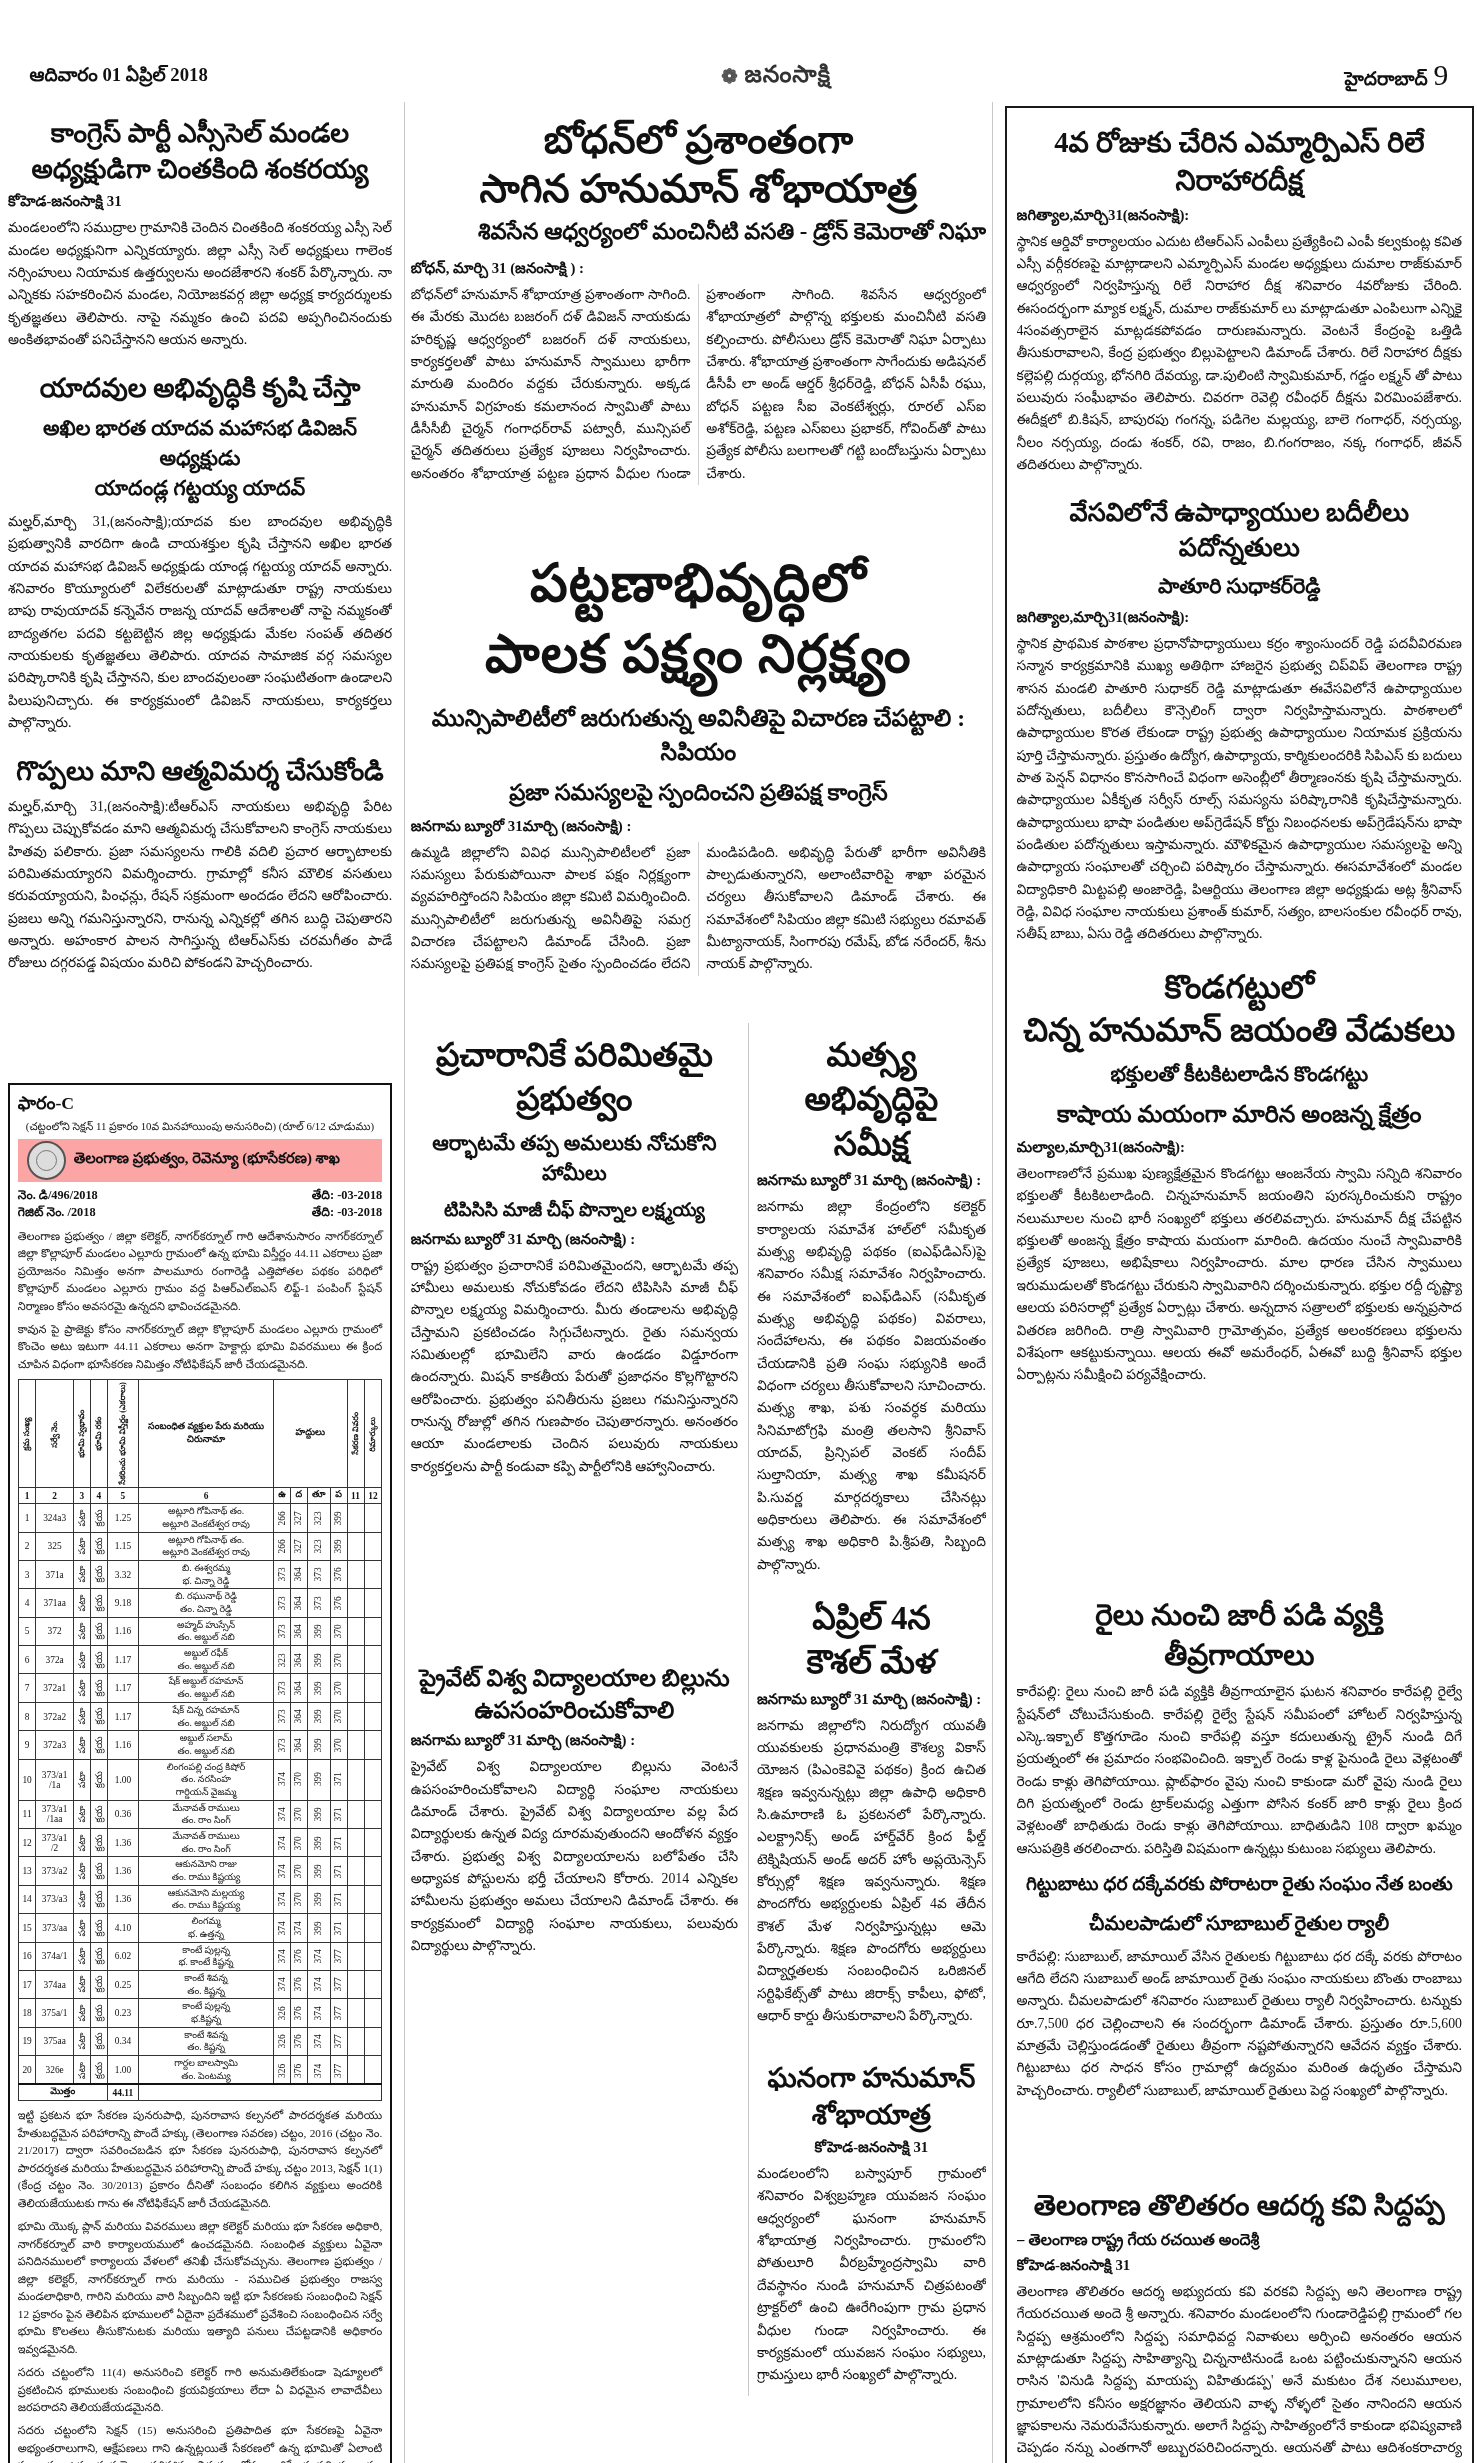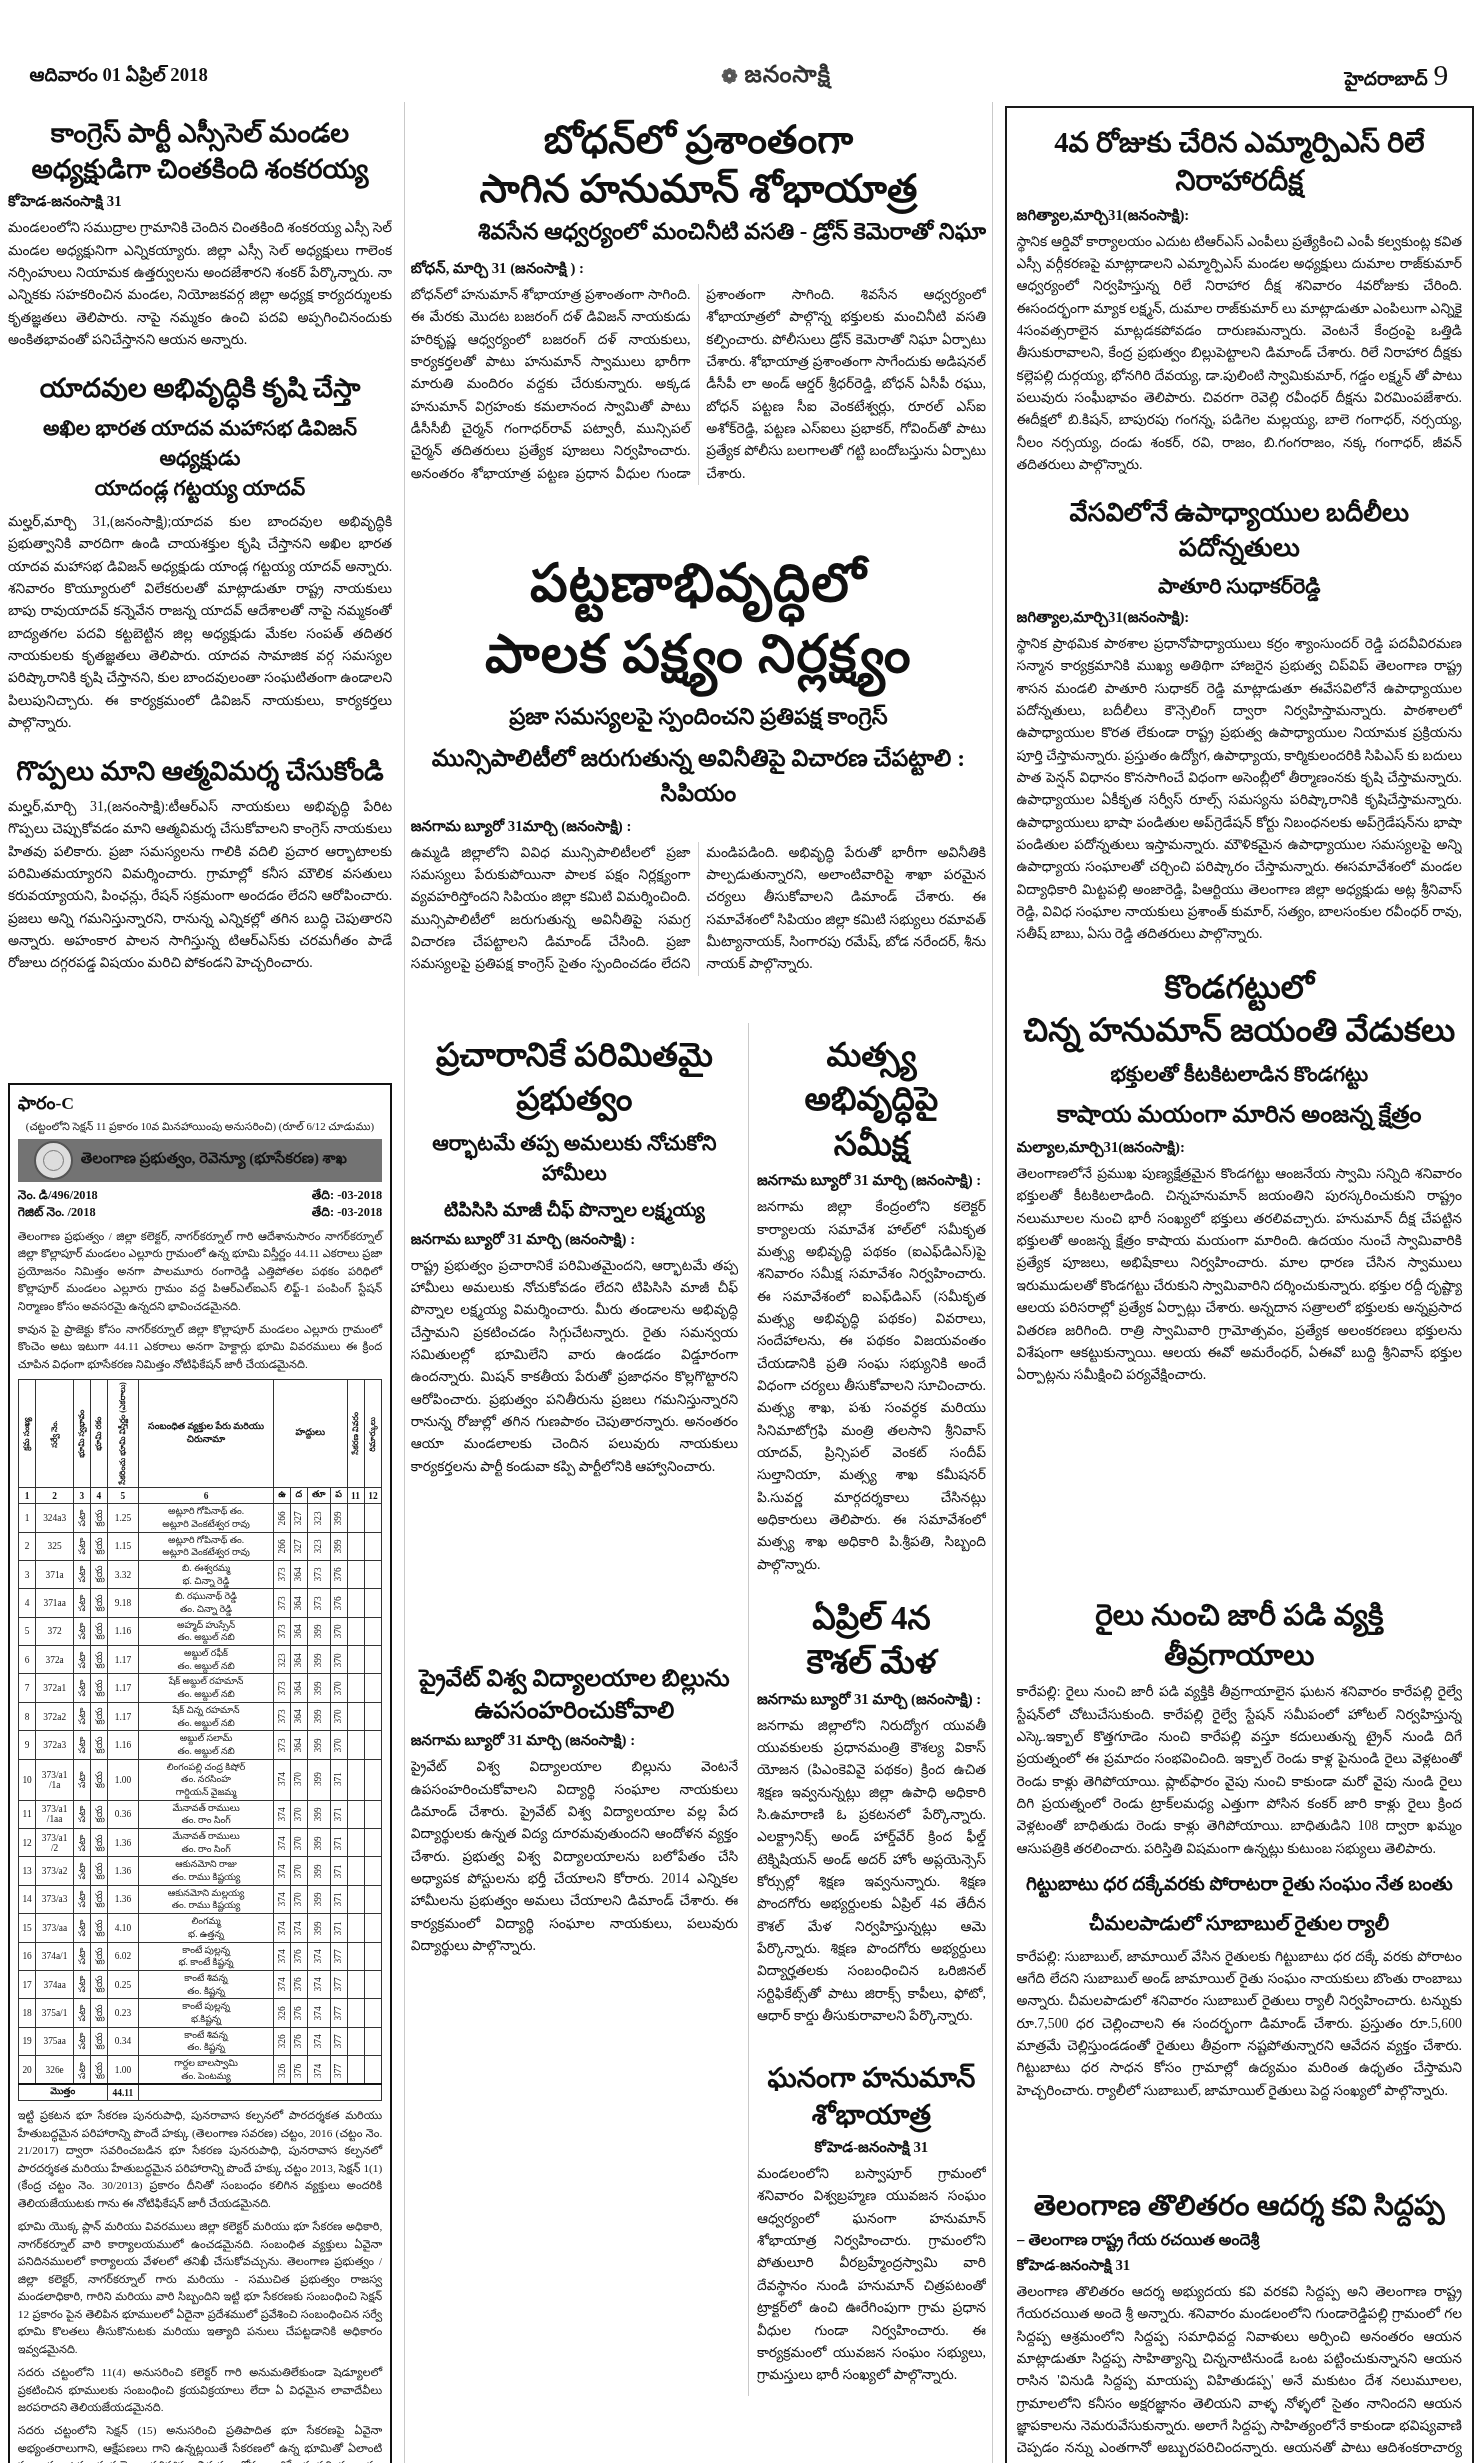--- a/index.html
+++ b/index.html
@@ -33,21 +33,21 @@
   .two-col { column-count:2; column-gap:15.8px; column-rule:1px solid #cfcfcf; }
   .article { overflow:hidden; }
 
   
   .right-box { border:2px solid #1a1a1a; padding:5.9px 9.9px; height:2408px; overflow:hidden; }
 
   
   .form-box { border:2px solid #111; padding:7.9px 7.9px 3.9px; margin-top:13.8px; overflow:hidden; }
   .form-title { font-weight:bold; font-size:17.7px; }
   .form-sub { text-align:center; font-size:10.8px; margin:2px 0 3.9px; }
-  .dept-band { background:#737373; display:flex; align-items:center; gap:7.9px; padding:2px 16px; font-weight:bold; font-size:14.8px; margin-bottom:5.9px; }
+  .dept-band { background:#fca5a5; display:flex; align-items:center; gap:7.9px; padding:2px 9px; font-weight:bold; font-size:14.8px; margin-bottom:5.9px; }
   .emblem { width:39px; height:39px; border-radius:50%; border:2px solid #555; background:#ddd; position:relative; flex:0 0 auto; }
   .emblem::after { content:""; position:absolute; inset:6.9px; border-radius:50%; border:1.5px solid #777; }
   .ref-row { display:flex; justify-content:space-between; font-size:12.3px; font-weight:bold; }
   .form-para { font-size:11.3px; line-height:1.55; text-align:justify; margin:5.9px 0; }
 
   table.landtbl { border-collapse:collapse; width:100%; margin-top:3.9px; }
   table.landtbl th, table.landtbl td { border:1px solid #333; font-size:9.4px; padding:1px 2px; text-align:center; vertical-align:middle; }
   table.landtbl th.rot, td.rot { writing-mode:vertical-rl; transform:rotate(180deg); font-size:7.9px; width:13.8px; max-width:13.8px; padding:2px 0; }
   td.namecell { text-align:left; white-space:pre-line; font-size:9.7px; line-height:1.35; width:108px; }
   td.numcell { font-size:8.9px; }
@@ -498,22 +498,22 @@
       <div class="headline h-lg">బోధన్‌లో ప్రశాంతంగా
 సాగిన హనుమాన్ శోభాయాత్ర</div>
       <div class="subhead2">శివసేన ఆధ్వర్యంలో మంచినీటి వసతి - డ్రోన్ కెమెరాతో నిఘా</div>
       <div class="byline">బోధన్, మార్చి 31 (జనంసాక్షి ) :</div>
       <div class="bodytext two-col">బోధన్‌లో హనుమాన్ శోభాయాత్ర ప్రశాంతంగా సాగింది. ఈ మేరకు మొదట బజరంగ్ దళ్ డివిజన్ నాయకుడు హరికృష్ణ ఆధ్వర్యంలో బజరంగ్ దళ్ నాయకులు, కార్యకర్తలతో పాటు హనుమాన్ స్వాములు భారీగా మారుతి మందిరం వద్దకు చేరుకున్నారు. అక్కడ హనుమాన్ విగ్రహంకు కమలానంద స్వామితో పాటు డీసీసీబీ చైర్మన్ గంగాధర్‌రావ్ పట్వారీ, మున్సిపల్ చైర్మన్ తదితరులు ప్రత్యేక పూజలు నిర్వహించారు. అనంతరం శోభాయాత్ర పట్టణ ప్రధాన వీధుల గుండా ప్రశాంతంగా సాగింది. శివసేన ఆధ్వర్యంలో శోభాయాత్రలో పాల్గొన్న భక్తులకు మంచినీటి వసతి కల్పించారు. పోలీసులు డ్రోన్ కెమెరాతో నిఘా ఏర్పాటు చేశారు. శోభాయాత్ర ప్రశాంతంగా సాగేందుకు అడిషనల్ డీసీపీ లా అండ్ ఆర్డర్ శ్రీధర్‌రెడ్డి, బోధన్ ఏసీపీ రఘు, బోధన్ పట్టణ సీఐ వెంకటేశ్వర్లు, రూరల్ ఎస్ఐ అశోక్‌రెడ్డి, పట్టణ ఎస్ఐలు ప్రభాకర్, గోవింద్‌తో పాటు ప్రత్యేక పోలీసు బలగాలతో గట్టి బందోబస్తును ఏర్పాటు చేశారు.</div>
     </div>
 
     <div class="article" style="min-height:493px">
       <div class="headline h-xl">పట్టణాభివృద్ధిలో
 పాలక పక్ష్యం నిర్లక్ష్యం</div>
+      <div class="subhead" style="font-size:23.6px">మున్సిపాలిటీలో జరుగుతున్న అవినీతిపై విచారణ చేపట్టాలి : సిపియం</div>
       <div class="subhead" style="font-size:22.7px">ప్రజా సమస్యలపై స్పందించని ప్రతిపక్ష కాంగ్రెస్</div>
-      <div class="subhead" style="font-size:23.6px">మున్సిపాలిటీలో జరుగుతున్న అవినీతిపై విచారణ చేపట్టాలి : సిపియం</div>
       <div class="byline">జనగామ బ్యూరో 31మార్చి (జనంసాక్షి) :</div>
       <div class="bodytext two-col">ఉమ్మడి జిల్లాలోని వివిధ మున్సిపాలిటీలలో ప్రజా సమస్యలు పేరుకుపోయినా పాలక పక్షం నిర్లక్ష్యంగా వ్యవహరిస్తోందని సిపియం జిల్లా కమిటి విమర్శించింది. మున్సిపాలిటీలో జరుగుతున్న అవినీతిపై సమగ్ర విచారణ చేపట్టాలని డిమాండ్ చేసింది. ప్రజా సమస్యలపై ప్రతిపక్ష కాంగ్రెస్ సైతం స్పందించడం లేదని మండిపడింది. అభివృద్ధి పేరుతో భారీగా అవినీతికి పాల్పడుతున్నారని, అలాంటివారిపై శాఖా పరమైన చర్యలు తీసుకోవాలని డిమాండ్ చేశారు. ఈ సమావేశంలో సిపియం జిల్లా కమిటి సభ్యులు రమావత్ మీట్యానాయక్, సింగారపు రమేష్, బోడ నరేందర్, శీను నాయక్ పాల్గొన్నారు.</div>
     </div>
 
     <div class="center-split">
       <div class="subcol-l">
         <div class="article" style="min-height:630px">
           <div class="headline h-stack">ప్రచారానికే పరిమితమై
 ప్రభుత్వం</div>
           <div class="subhead">ఆర్భాటమే తప్ప అమలుకు నోచుకోని హామీలు</div>

